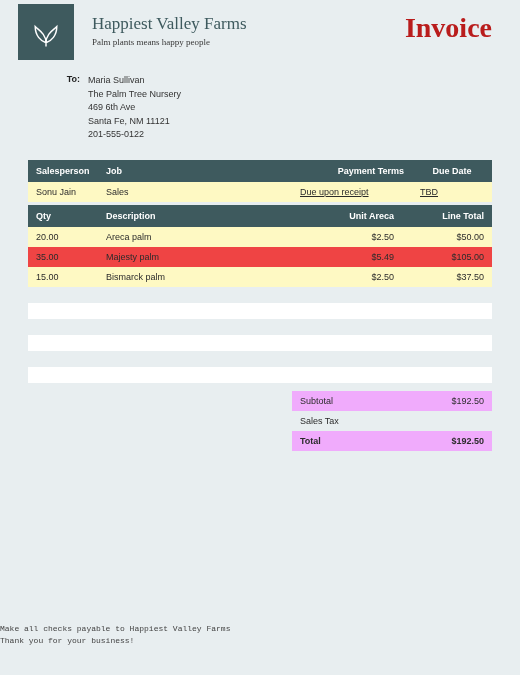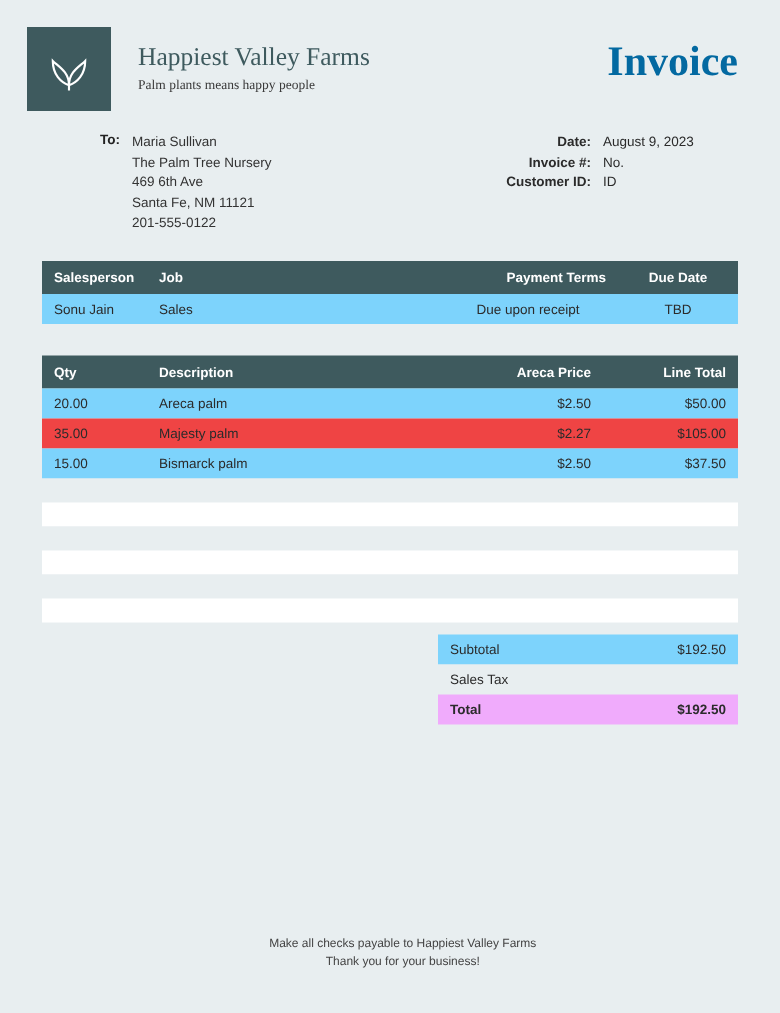--- a/index.html
+++ b/index.html
@@ -7,21 +7,21 @@
     width: 520px;
     height: 675px;
     background: #e8eef0;
     font-family: Georgia, 'Times New Roman', serif;
     color: #2b2b2b;
     font-size: 9px;
     position: relative;
   }
   .header {
     display: flex;
-    padding: 18px 28px 8px 18px;
+    padding: 4px 28px 8px 18px;
     align-items: flex-start;
   }
   .logo-box {
     width: 56px;
     height: 56px;
     background: #3e5a5e;
     display: flex;
     align-items: center;
     justify-content: center;
     margin-right: 18px;
@@ -36,21 +36,21 @@
     margin-bottom: 3px;
   }
   .tagline {
     font-size: 9px;
     color: #3a3a3a;
   }
   .doc-title {
     font-family: Georgia, serif;
     font-size: 28px;
     font-weight: bold;
-    color: #0369a1;
+    color: #b91c1c;
     padding-top: 8px;
   }
   .meta-row {
     display: flex;
     padding: 6px 28px 18px 28px;
   }
   .bill-to { flex: 1; display: flex; }
   .bill-to-label {
     width: 60px;
     text-align: right;
@@ -75,55 +75,54 @@
   thead th {
     background: #3e5a5e;
     color: #fff;
     text-align: left;
     font-weight: bold;
     padding: 6px 8px;
   }
   thead th.right { text-align: right; }
   tbody td {
     padding: 5px 8px;
-    background: #7dd3fc;
+    background: #fef9c3;
   }
   tbody tr.alt td { background: #ef4444; }
-  .sales-table { margin-bottom: 21px; }
+  .sales-table { margin-bottom: 3px; }
   .sales-table th:nth-child(1){ width: 70px; }
   .sales-table th:nth-child(3){ width: 120px; text-align:right;}
   .sales-table th:nth-child(4){ width: 80px; text-align:center;}
-  .sales-table td:nth-child(3),.sales-table td:nth-child(4){ text-align:center;}
+  .sales-table td:nth-child(3),.sales-table td:nth-child(4){ text-align:left;text-decoration:underline;}
   .items-table th:nth-child(1){ width: 70px; margin-top: 32px;}
   .items-table th:nth-child(3){ width: 90px; text-align:right;}
   .items-table th:nth-child(4){ width: 90px; text-align:right;}
   .items-table td:nth-child(3),.items-table td:nth-child(4){ text-align:right;}
   .empty-row td { height: 16px; background:#e8eef0; }
   .empty-row.white td { background:#fff; }
   .totals {
     width: 200px;
     margin: 8px 28px 0 auto;
     font-family: Arial, sans-serif;
     font-size: 9px;
   }
   .totals .trow {
     display: flex;
     padding: 5px 8px;
   }
   .totals .trow .tl { flex:1; }
   .totals .trow .tv { width: 70px; text-align:right; }
-  .totals .sub { background:#7dd3fc; }
+  .totals .sub { background:#f0abfc; }
   .totals .tax { background:#e8eef0; }
   .totals .grand { background:#f0abfc; font-weight:bold; }
   .footer {
     position: absolute;
     bottom: 28px;
-    left: 17px; right: 0;
-    text-align: center;
-    font-family: Liberation Sans, sans-serif;
+    left: 0; right: 0;
+    font-family: Liberation Mono, monospace;
     font-size: 8px;
     color: #444;
     line-height: 1.5;
   }
 </style>
 </head>
 <body>
 
 <div class="header">
   <div class="logo-box">
@@ -142,34 +141,20 @@
   <div class="bill-to">
     <div class="bill-to-label">To:</div>
     <div class="bill-to-body">
       <div>Maria Sullivan</div>
       <div>The Palm Tree Nursery</div>
       <div>469 6th Ave</div>
       <div>Santa Fe, NM 11121</div>
       <div>201-555-0122</div>
     </div>
   </div>
-  <div class="invoice-meta">
-    <div class="row">
-        <div class="lbl">Date:</div>
-        <div class="val">August 9, 2023</div>
-      </div>
-    <div class="row">
-        <div class="lbl">Invoice #:</div>
-        <div class="val">No.</div>
-      </div>
-    <div class="row">
-        <div class="lbl">Customer ID:</div>
-        <div class="val">ID</div>
-      </div>
-  </div>
 </div>
 
 <table class="sales-table">
   <thead>
     <tr>
       <th>Salesperson</th>
       <th>Job</th>
       <th class="right">Payment Terms</th>
       <th class="right">Due Date</th>
     </tr>
@@ -182,35 +167,35 @@
       <td>TBD</td>
     </tr>
   </tbody>
 </table>
 
 <table class="items-table">
   <thead>
     <tr>
       <th>Qty</th>
       <th>Description</th>
-      <th class="right">Areca Price</th>
+      <th class="right">Unit Areca</th>
       <th class="right">Line Total</th>
     </tr>
   </thead>
   <tbody>
     <tr>
       <td>20.00</td>
       <td>Areca palm</td>
       <td>$2.50</td>
       <td>$50.00</td>
     </tr>
     <tr class="alt">
       <td>35.00</td>
       <td>Majesty palm</td>
-      <td>$2.27</td>
+      <td>$5.49</td>
       <td>$105.00</td>
     </tr>
     <tr>
       <td>15.00</td>
       <td>Bismarck palm</td>
       <td>$2.50</td>
       <td>$37.50</td>
     </tr>
     <tr class="empty-row">
         <td colspan="4"></td>

